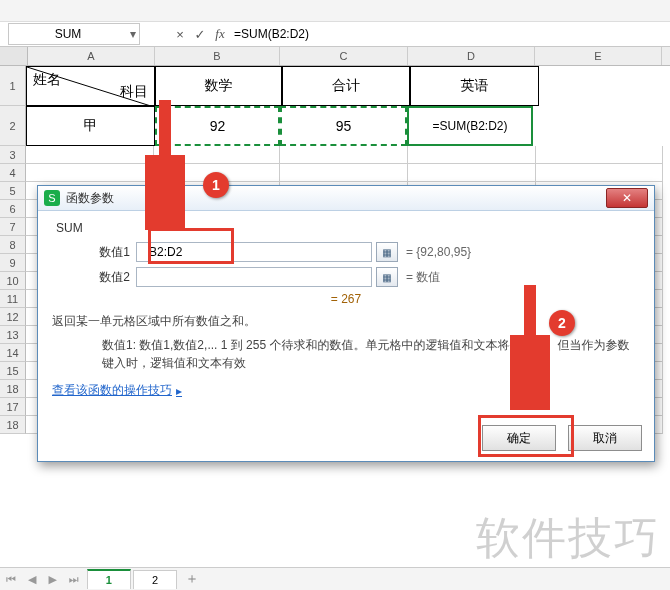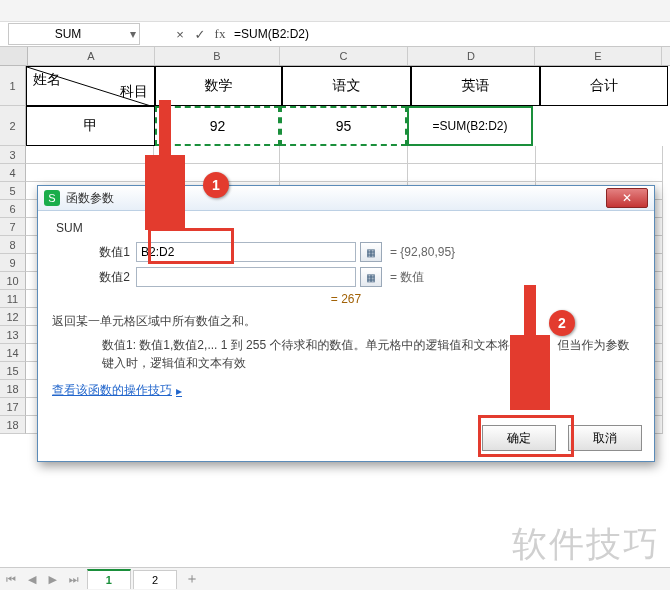--- a/index.html
+++ b/index.html
@@ -5,21 +5,21 @@
 html,body{margin:0;padding:0;font-family:"Microsoft YaHei",SimSun,Arial,sans-serif;font-size:12px;background:#fff;overflow:hidden;width:670px;height:590px;position:relative}
 
 .tb{height:21px;background:#f4f4f4;border-bottom:1px solid #ddd}
 
 .fxrow{height:24px;display:flex;align-items:center;border-bottom:1px solid #c8c8c8;background:#fff}
 .namebox{width:130px;height:20px;border:1px solid #c8c8c8;margin-left:8px;display:flex;align-items:center}
 .namebox-txt{flex:1;text-align:center;font-size:12px}
 .namebox-dd{width:12px;text-align:center;color:#666}
 .fx-sep{width:30px}
 .fx-btn{width:20px;text-align:center;font-size:13px;color:#555}
-.fx-sym{width:20px;font-family:Georgia,serif}
+.fx-sym{width:20px;font-style:italic;font-family:Georgia,serif}
 .fx-input{flex:1;font-size:12px;padding-left:4px}
 
 .sheet{position:relative}
 .colhdr{display:flex;height:18px;background:#eee;border-bottom:1px solid #bbb}
 .corner{width:27px;border-right:1px solid #bbb;background:#e5e5e5}
 .ch{border-right:1px solid #ccc;text-align:center;color:#555;font-size:11px;line-height:18px}
 .ch.a{width:126px}.ch.b{width:124px}.ch.c{width:127px}.ch.d{width:126px}.ch.e{width:126px}
 .rows{}
 .row{display:flex;height:40px}
 .row.small{height:18px}
@@ -45,38 +45,38 @@
 
 .dialog{position:absolute;left:37px;top:185px;width:616px;height:275px;border:1px solid #5b8bb8;background:#fff;box-shadow:2px 4px 10px rgba(0,0,0,.4)}
 .dlg-title{height:24px;background:linear-gradient(#fff,#e7eff8);border-bottom:1px solid #bcd0e4;display:flex;align-items:center;padding:0 6px;position:relative}
 .dlg-ico{width:16px;height:16px;background:#1aad4b;border-radius:3px;color:#fff;font-size:11px;display:flex;align-items:center;justify-content:center;margin-right:6px}
 .dlg-title-txt{font-size:12px;color:#333}
 .dlg-close{position:absolute;right:6px;top:2px;width:40px;height:18px;background:linear-gradient(#e48181,#c43535);border:1px solid #8a2525;border-radius:2px;color:#fff;display:flex;align-items:center;justify-content:center;font-size:12px}
 .dlg-body{padding:10px 14px 8px 14px;font-size:12px;color:#333}
 .fname{font-size:12px;margin-bottom:6px;margin-left:4px}
 .prow{display:flex;align-items:center;height:22px;margin-bottom:3px}
 .plabel{width:78px;text-align:right;padding-right:6px}
-.pinput{width:210px;height:18px;border:1px solid #aab6c4;background:#fff;padding:0 4px;font-size:12px}
+.pinput{width:210px;height:18px;border:1px solid #aab6c4;background:#fff;padding:0 12px;font-size:12px}
 .refbtn{width:20px;height:18px;border:1px solid #9aa8b8;background:linear-gradient(#fff,#e4e9ef);margin-left:4px;display:flex;align-items:center;justify-content:center;font-size:10px;color:#3a5a7a}
 .peq{margin-left:8px;color:#666}
 .presult{text-align:center;color:#a16207;margin:4px 0 6px 0}
 .pdesc{margin:6px 0;color:#444;line-height:1.5}
 .pdesc2{margin:2px 0 10px 50px;color:#444;line-height:1.5}
 .calc{border-top:1px solid #ddd;padding-top:8px;margin-top:6px}
 .help{color:#2266cc;text-decoration:underline;display:inline-flex;align-items:center;gap:4px}
 .dlg-foot{position:absolute;bottom:10px;right:12px;display:flex;gap:12px}
 .btn{width:72px;height:24px;border:1px solid #8d8d8d;background:linear-gradient(#fefefe,#e1e1e1);display:flex;align-items:center;justify-content:center;font-size:12px;cursor:pointer}
 
 .tabs{position:absolute;left:0;bottom:0;height:22px;width:100%;background:#f4f4f4;border-top:1px solid #ccc;display:flex;align-items:center;font-size:11px}
 .tabs .nav{padding:0 6px;color:#999}
 .tabs .tab{padding:3px 18px;border:1px solid #ccc;border-bottom:none;margin-left:2px;background:#fff}
 .tabs .tab.active{color:#1a8f3b;font-weight:bold;border-top:2px solid #1a8f3b}
 .tabs .plus{margin-left:8px;color:#888;font-size:14px}
 
-.wm{position:absolute;right:10px;bottom:22px;font-size:35px;color:rgba(120,120,120,.35);font-family:Liberation Sans, sans-serif;letter-spacing:2px;pointer-events:none}
+.wm{position:absolute;right:10px;bottom:22px;font-size:44px;color:rgba(120,120,120,.35);font-family:Liberation Sans, sans-serif;letter-spacing:2px;pointer-events:none}
 </style>
 </head>
 <body>
 
 <div class="tb"></div>
 
 <div class="fxrow">
   <div class="namebox">
     <span class="namebox-txt">SUM</span>
     <span class="namebox-dd">▾</span>
@@ -101,23 +101,22 @@
     <div class="row hdrrow">
       <div class="rh">1</div>
       <div class="cell a diag">
         <svg>
             <line x1="0" y1="0" x2="127" y2="40" stroke="#000" stroke-width="1"></line>
           </svg>
         <span class="t1">姓名</span>
         <span class="t2">科目</span>
       </div>
       <div class="cell b">数学</div>
-      <div class="cell c">语文</div>
+      <div class="cell e">合计</div>
       <div class="cell d">英语</div>
-      <div class="cell e">合计</div>
     </div>
     <div class="row datarow">
       <div class="rh">2</div>
       <div class="cell a">甲</div>
       <div class="cell b ants">92</div>
       <div class="cell d ants">95</div>
       <div class="cell e editing">=SUM(B2:D2)</div>
     </div>
 
     <div class="row small">

